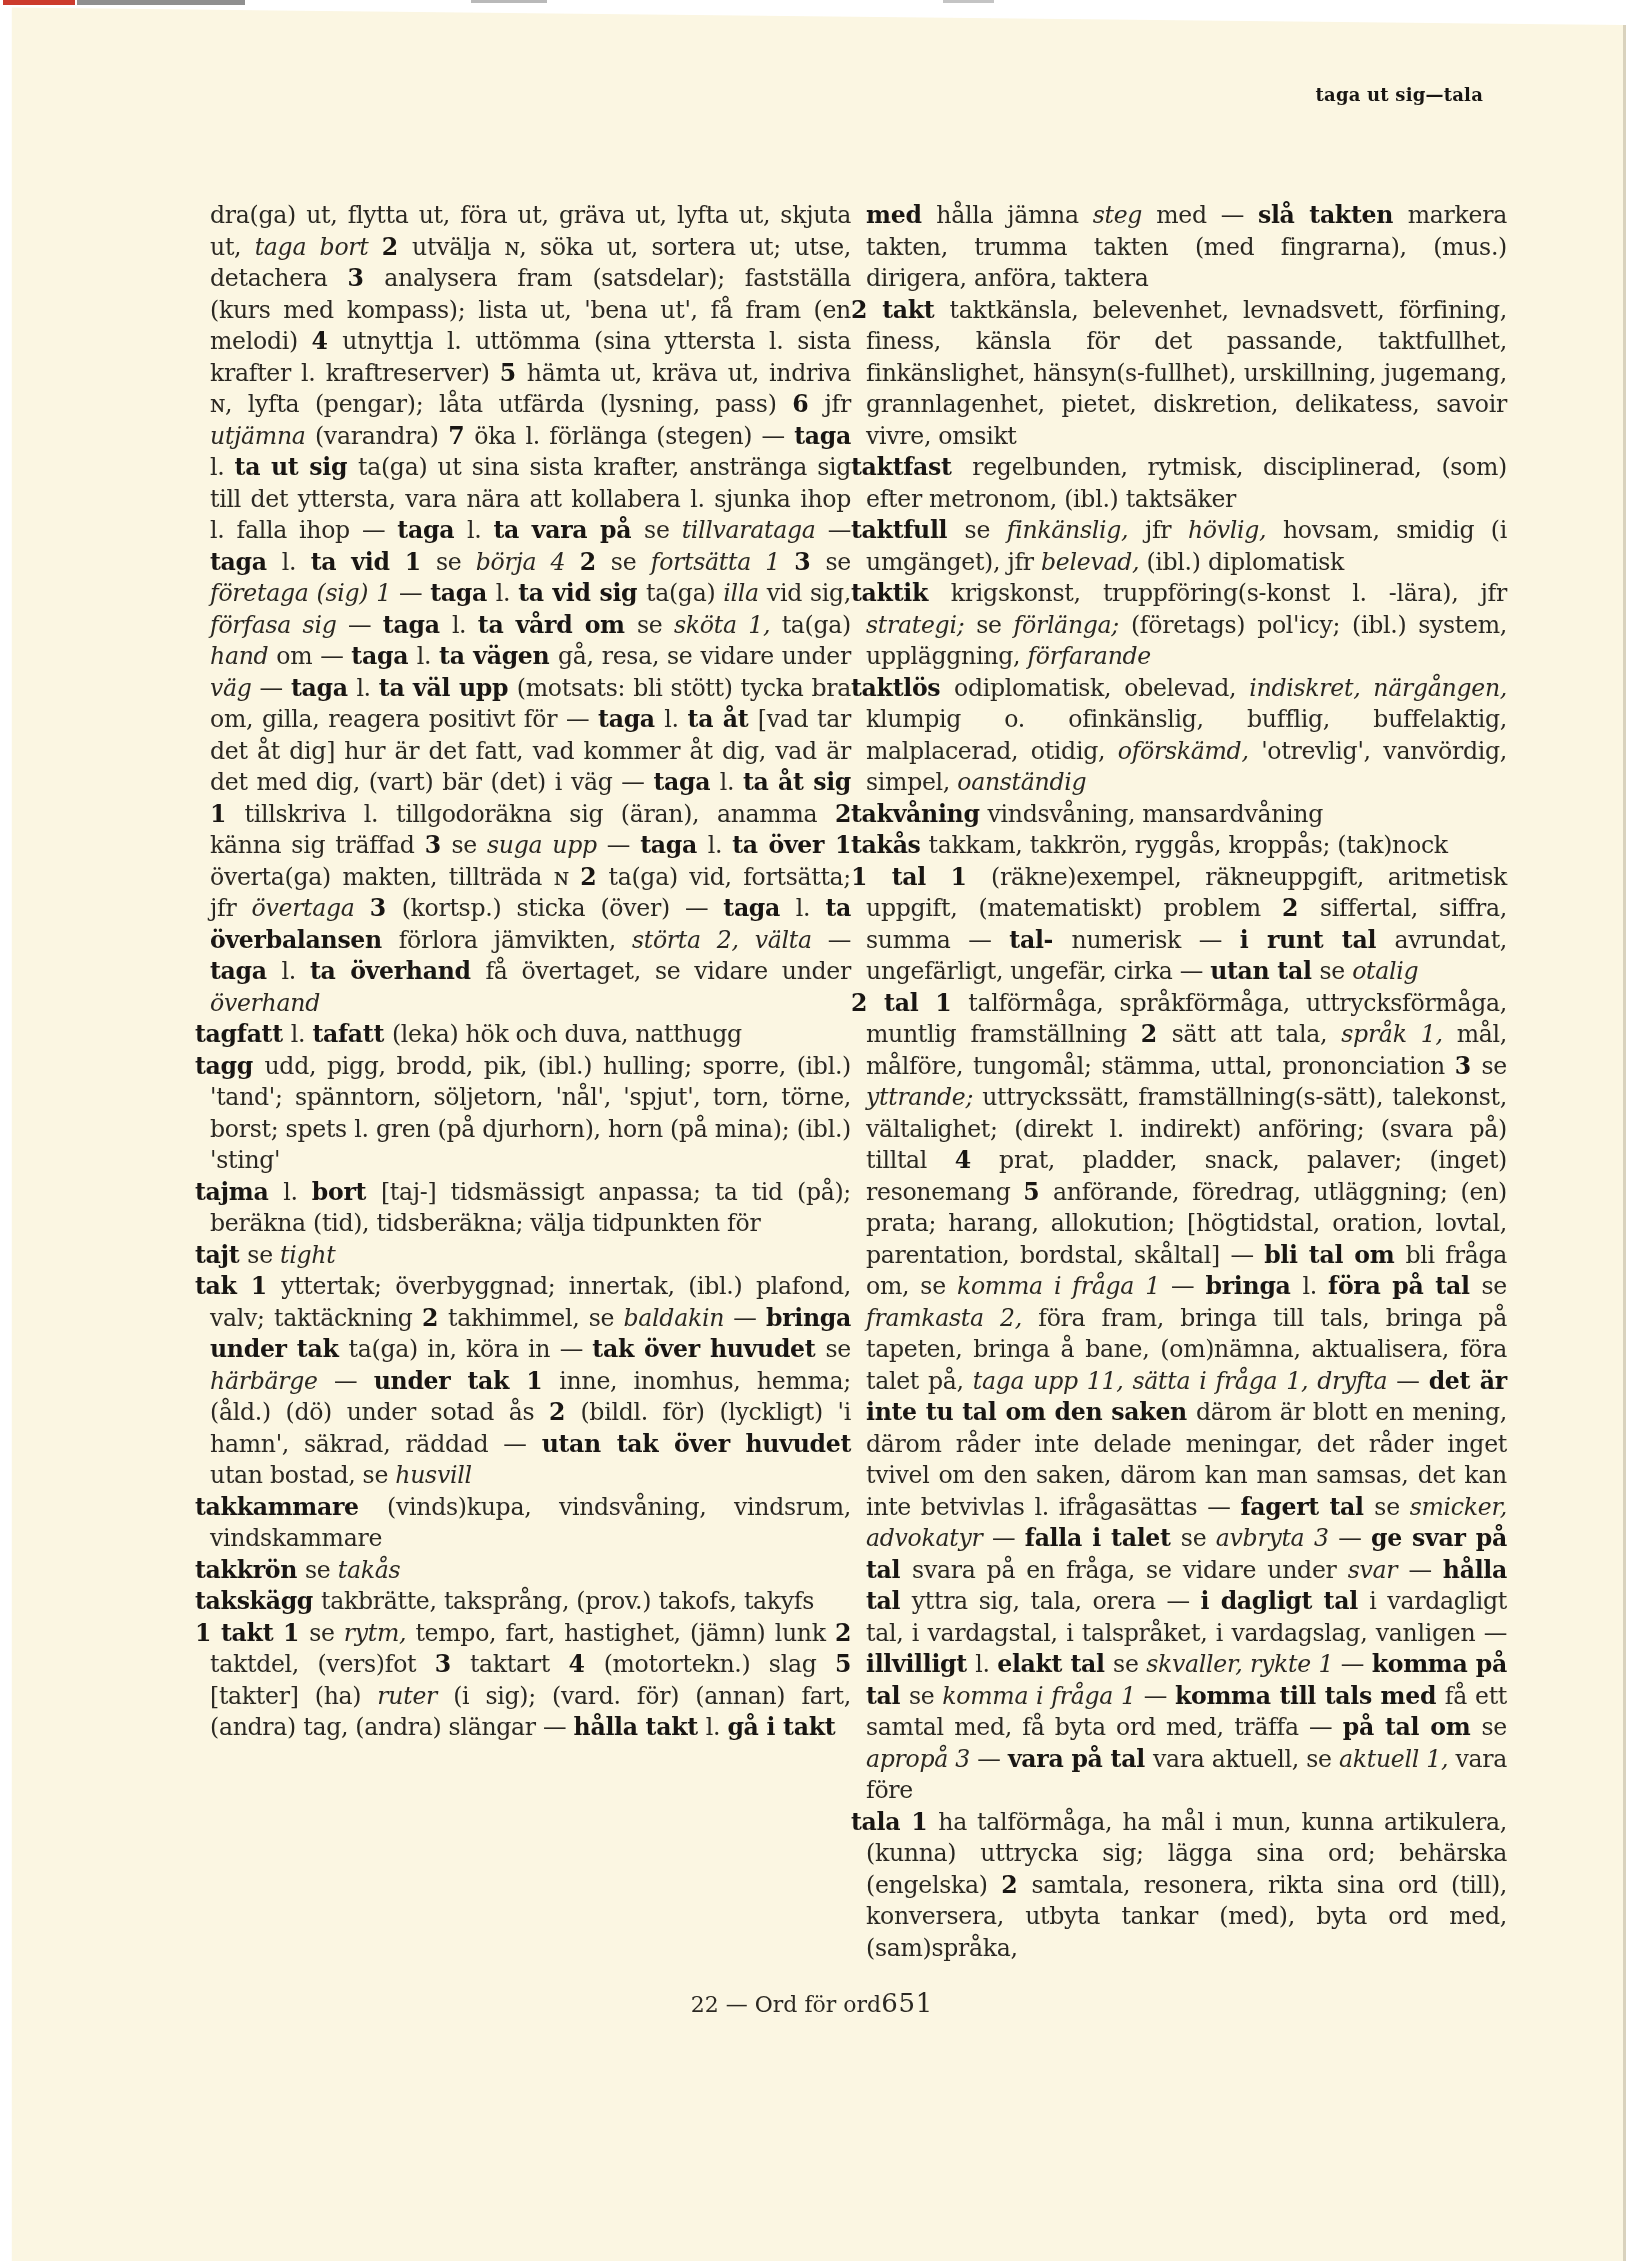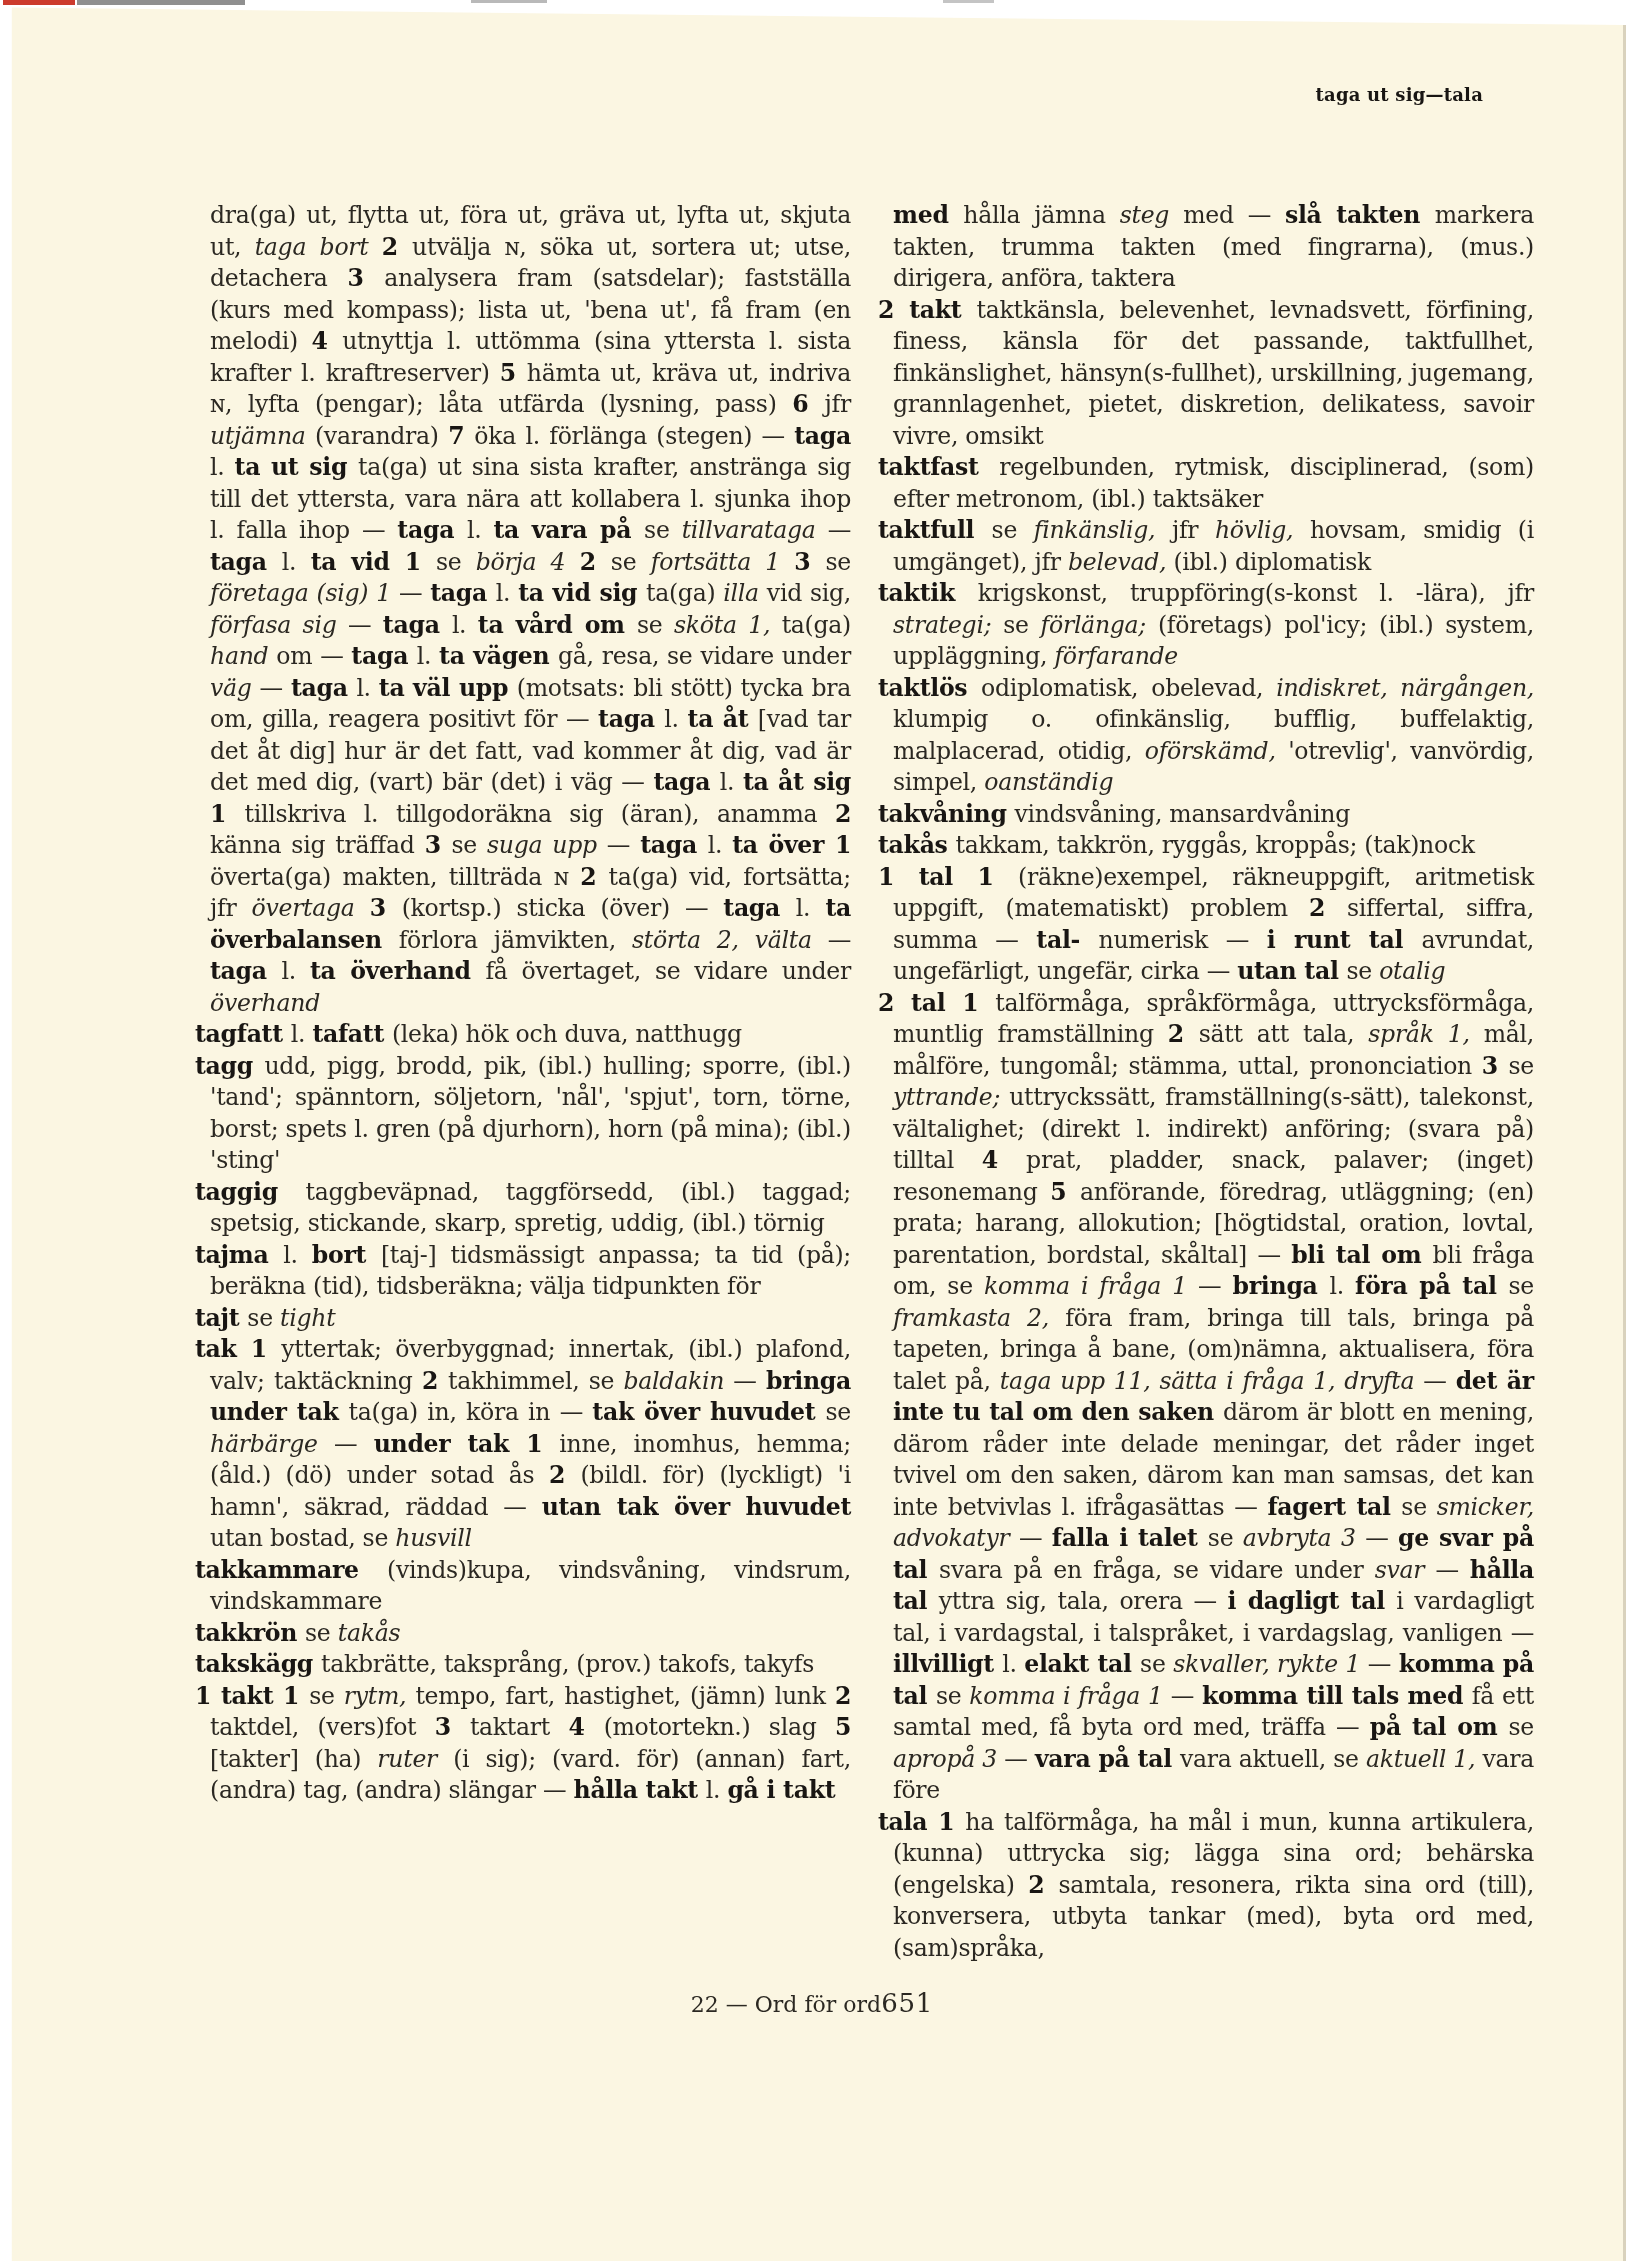--- a/index.html
+++ b/index.html
@@ -36,21 +36,21 @@
 
   .running-head{
     position:absolute;top:80px;right:165px;
     font-weight:700;color:var(--ink-bold);
     font-size:18px;line-height:29px;
     letter-spacing:0.2px;
   }
   .content{
     position:absolute;left:195px;top:200px;width:1339px;
   }
-  .cols{display:flex;gap:27px;align-items:flex-start;}
+  .cols{display:flex;align-items:flex-start;}
   .col{width:656px;
     font-size:23.6px;line-height:31.5px;
     letter-spacing:-0.3px;
     text-align:justify;
   }
   .para{margin:0;}
   .para.entry{padding-left:15px;text-indent:-15px;}
   .para.cont{padding-left:15px;text-indent:0;}
   .r-n{font-style:normal;font-weight:400;}
   .r-b{font-weight:700;color:var(--ink-bold);}
@@ -74,21 +74,20 @@
 <div class="artifact gray3"></div>
 
 <div class="running-head">taga ut sig—tala</div>
 
 <div class="content">
   <div class="cols">
     <div class="col" id="col-left">
         <p class="para cont"><span class="r-n">dra(ga) ut, flytta ut, föra ut, gräva ut, lyfta ut, skjuta ut, </span><span class="r-i">taga bort </span><span class="r-b">2 </span><span class="r-n">utvälja ɴ, söka ut, sortera ut; utse, detachera </span><span class="r-b">3 </span><span class="r-n">analysera fram (satsdelar); fastställa (kurs med kompass); lista ut, 'bena ut', få fram (en melodi) </span><span class="r-b">4 </span><span class="r-n">utnyttja l. uttömma (sina yttersta l. sista krafter l. kraftreserver) </span><span class="r-b">5 </span><span class="r-n">hämta ut, kräva ut, indriva ɴ, lyfta (pengar); låta utfärda (lysning, pass) </span><span class="r-b">6 </span><span class="r-n">jfr </span><span class="r-i">utjämna </span><span class="r-n">(varandra) </span><span class="r-b">7 </span><span class="r-n">öka l. förlänga (stegen) — </span><span class="r-b">taga </span><span class="r-n">l. </span><span class="r-b">ta ut sig </span><span class="r-n">ta(ga) ut sina sista krafter, anstränga sig till det yttersta, vara nära att kollabera l. sjunka ihop l. falla ihop — </span><span class="r-b">taga </span><span class="r-n">l. </span><span class="r-b">ta vara på </span><span class="r-n">se </span><span class="r-i">tillvarataga </span><span class="r-n">— </span><span class="r-b">taga </span><span class="r-n">l. </span><span class="r-b">ta vid 1 </span><span class="r-n">se </span><span class="r-i">börja 4 </span><span class="r-b">2 </span><span class="r-n">se </span><span class="r-i">fortsätta 1 </span><span class="r-b">3 </span><span class="r-n">se </span><span class="r-i">företaga (sig) 1 </span><span class="r-n">— </span><span class="r-b">taga </span><span class="r-n">l. </span><span class="r-b">ta vid sig </span><span class="r-n">ta(ga) </span><span class="r-i">illa </span><span class="r-n">vid sig, </span><span class="r-i">förfasa sig </span><span class="r-n">— </span><span class="r-b">taga </span><span class="r-n">l. </span><span class="r-b">ta vård om </span><span class="r-n">se </span><span class="r-i">sköta 1, </span><span class="r-n">ta(ga) </span><span class="r-i">hand </span><span class="r-n">om — </span><span class="r-b">taga </span><span class="r-n">l. </span><span class="r-b">ta vägen </span><span class="r-n">gå, resa, se vidare under </span><span class="r-i">väg </span><span class="r-n">— </span><span class="r-b">taga </span><span class="r-n">l. </span><span class="r-b">ta väl upp </span><span class="r-n">(motsats: bli stött) tycka bra om, gilla, reagera positivt för — </span><span class="r-b">taga </span><span class="r-n">l. </span><span class="r-b">ta åt </span><span class="r-n">[vad tar det åt dig] hur är det fatt, vad kommer åt dig, vad är det med dig, (vart) bär (det) i väg — </span><span class="r-b">taga </span><span class="r-n">l. </span><span class="r-b">ta åt sig 1 </span><span class="r-n">tillskriva l. tillgodoräkna sig (äran), anamma </span><span class="r-b">2 </span><span class="r-n">känna sig träffad </span><span class="r-b">3 </span><span class="r-n">se </span><span class="r-i">suga upp </span><span class="r-n">— </span><span class="r-b">taga </span><span class="r-n">l. </span><span class="r-b">ta över 1 </span><span class="r-n">överta(ga) makten, tillträda ɴ </span><span class="r-b">2 </span><span class="r-n">ta(ga) vid, fortsätta; jfr </span><span class="r-i">övertaga </span><span class="r-b">3 </span><span class="r-n">(kortsp.) sticka (över) — </span><span class="r-b">taga </span><span class="r-n">l. </span><span class="r-b">ta överbalansen </span><span class="r-n">förlora jämvikten, </span><span class="r-i">störta 2, välta </span><span class="r-n">— </span><span class="r-b">taga </span><span class="r-n">l. </span><span class="r-b">ta överhand </span><span class="r-n">få övertaget, se vidare under </span><span class="r-i">överhand</span></p>
         <p class="para entry"><span class="r-b">tagfatt </span><span class="r-n">l. </span><span class="r-b">tafatt </span><span class="r-n">(leka) hök och duva, natthugg</span></p>
         <p class="para entry"><span class="r-b">tagg </span><span class="r-n">udd, pigg, brodd, pik, (ibl.) hulling; sporre, (ibl.) 'tand'; spänntorn, söljetorn, 'nål', 'spjut', torn, törne, borst; spets l. gren (på djurhorn), horn (på mina); (ibl.) 'sting'</span></p>
-        <p class="para entry"><span class="r-b">taggig </span><span class="r-n">taggbeväpnad, taggförsedd, (ibl.) taggad; spetsig, stickande, skarp, spretig, uddig, (ibl.) törnig</span></p>
         <p class="para entry"><span class="r-b">tajma </span><span class="r-n">l. </span><span class="r-b">bort </span><span class="r-n">[taj-] tidsmässigt anpassa; ta tid (på); beräkna (tid), tidsberäkna; välja tidpunkten för</span></p>
         <p class="para entry"><span class="r-b">tajt </span><span class="r-n">se </span><span class="r-i">tight</span></p>
         <p class="para entry"><span class="r-b">tak 1 </span><span class="r-n">yttertak; överbyggnad; innertak, (ibl.) plafond, valv; taktäckning </span><span class="r-b">2 </span><span class="r-n">takhimmel, se </span><span class="r-i">baldakin </span><span class="r-n">— </span><span class="r-b">bringa under tak </span><span class="r-n">ta(ga) in, köra in — </span><span class="r-b">tak över huvudet </span><span class="r-n">se </span><span class="r-i">härbärge </span><span class="r-n">— </span><span class="r-b">under tak 1 </span><span class="r-n">inne, inomhus, hemma; (åld.) (dö) under sotad ås </span><span class="r-b">2 </span><span class="r-n">(bildl. för) (lyckligt) 'i hamn', säkrad, räddad — </span><span class="r-b">utan tak över huvudet </span><span class="r-n">utan bostad, se </span><span class="r-i">husvill</span></p>
         <p class="para entry"><span class="r-b">takkammare </span><span class="r-n">(vinds)kupa, vindsvåning, vindsrum, vindskammare</span></p>
         <p class="para entry"><span class="r-b">takkrön </span><span class="r-n">se </span><span class="r-i">takås</span></p>
         <p class="para entry"><span class="r-b">takskägg </span><span class="r-n">takbrätte, taksprång, (prov.) takofs, takyfs</span></p>
         <p class="para entry"><span class="r-b">1 takt 1 </span><span class="r-n">se </span><span class="r-i">rytm, </span><span class="r-n">tempo, fart, hastighet, (jämn) lunk </span><span class="r-b">2 </span><span class="r-n">taktdel, (vers)fot </span><span class="r-b">3 </span><span class="r-n">taktart </span><span class="r-b">4 </span><span class="r-n">(motortekn.) slag </span><span class="r-b">5 </span><span class="r-n">[takter] (ha) </span><span class="r-i">ruter </span><span class="r-n">(i sig); (vard. för) (annan) fart, (andra) tag, (andra) slängar — </span><span class="r-b">hålla takt </span><span class="r-n">l. </span><span class="r-b">gå i takt</span></p>
       </div>
     <div class="col" id="col-right">
         <p class="para cont"><span class="r-b">med </span><span class="r-n">hålla jämna </span><span class="r-i">steg </span><span class="r-n">med — </span><span class="r-b">slå takten </span><span class="r-n">markera takten, trumma takten (med fingrarna), (mus.) dirigera, anföra, taktera</span></p>

